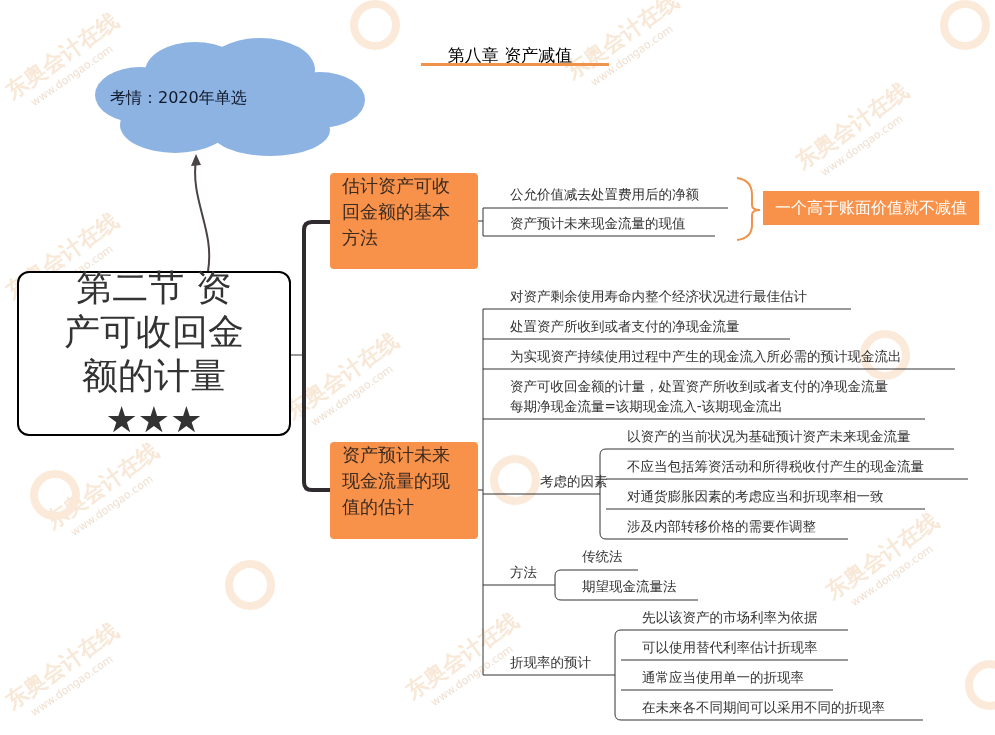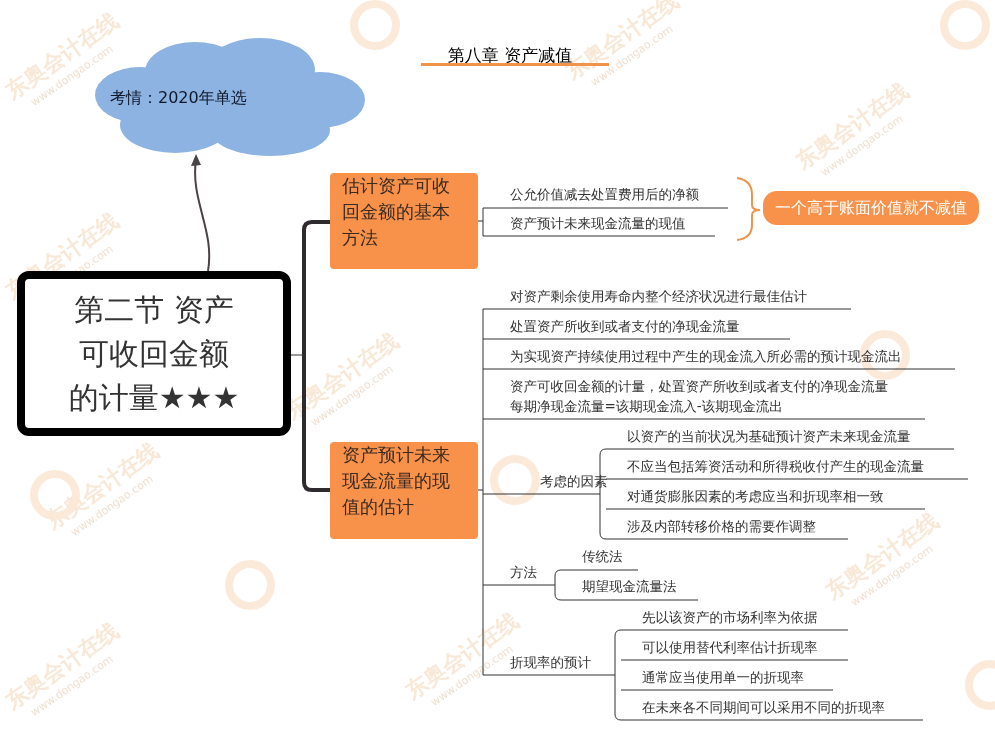--- a/index.html
+++ b/index.html
@@ -5,29 +5,29 @@
   html, body { margin:0; padding:0; }
   body { width:995px; height:735px; position:relative; overflow:hidden; background:#ffffff;
          font-family:"DejaVu Sans", "Liberation Sans", sans-serif; color:#333; }
   .abs { position:absolute; }
   .wm { position:absolute; font-size:22px; font-weight:bold; color:#f6e3cf; transform:rotate(-35deg); white-space:nowrap; opacity:0.8; }
   .wm small { display:block; font-size:11px; color:#ecd7c4; font-weight:normal; margin-left:14px; }
   .wm-logo { position:absolute; width:34px; height:34px; border-radius:50%; border:8px solid #fbe8d6; opacity:0.9; }
   #title { left:380px; top:44px; width:260px; text-align:center; font-size:17px; color:#000000; }
   #title-line { left:421px; top:63px; width:188px; height:3px; background:#f0944c; }
   #cloud-text { left:110px; top:88px; width:240px; text-align:left; color:#0f172a; font-size:16px; }
-  #root { left:17px; top:271px; width:274px; height:165px; border:8px solid #000000; border-radius:12px; background:#fff;
+  #root { left:17px; top:271px; width:274px; height:165px; border:2px solid #000000; border-radius:12px; background:#fff;
           box-sizing:border-box; display:flex; align-items:center; justify-content:center; text-align:center;
-          font-size:30px; line-height:44px; color:#333; padding:12px 40px; }
+          font-size:36px; line-height:44px; color:#333; padding:12px 40px; }
   .branch { background:#f8924a; border-radius:4px; color:#3a2a20; font-size:18px; line-height:26px; padding:0 12px; box-sizing:border-box; }
   #b1 { left:330px; top:173px; width:148px; height:96px; }
   #b2 { left:330px; top:442px; width:148px; height:97px; }
   .leaf { position:absolute; font-size:13.5px; color:#333; white-space:nowrap; }
   #summary { left:763px; top:191px; width:216px; height:34px; background:#f8924a; color:#fff; font-size:16px;
-             display:flex; align-items:center; justify-content:center;border-radius:14px; }
+             display:flex; align-items:center; justify-content:center; }
 </style>
 </head>
 <body>
 
 <div class="wm" style="left:0px;top:40px;"><span>东奥会计在线</span><small>www.dongao.com</small></div>
 <div class="wm" style="left:560px;top:20px;"><span>东奥会计在线</span><small>www.dongao.com</small></div>
 <div class="wm" style="left:790px;top:110px;"><span>东奥会计在线</span><small>www.dongao.com</small></div>
 <div class="wm" style="left:0px;top:240px;"><span>东奥会计在线</span><small>www.dongao.com</small></div>
 <div class="wm" style="left:280px;top:360px;"><span>东奥会计在线</span><small>www.dongao.com</small></div>
 <div class="wm" style="left:40px;top:470px;"><span>东奥会计在线</span><small>www.dongao.com</small></div>

